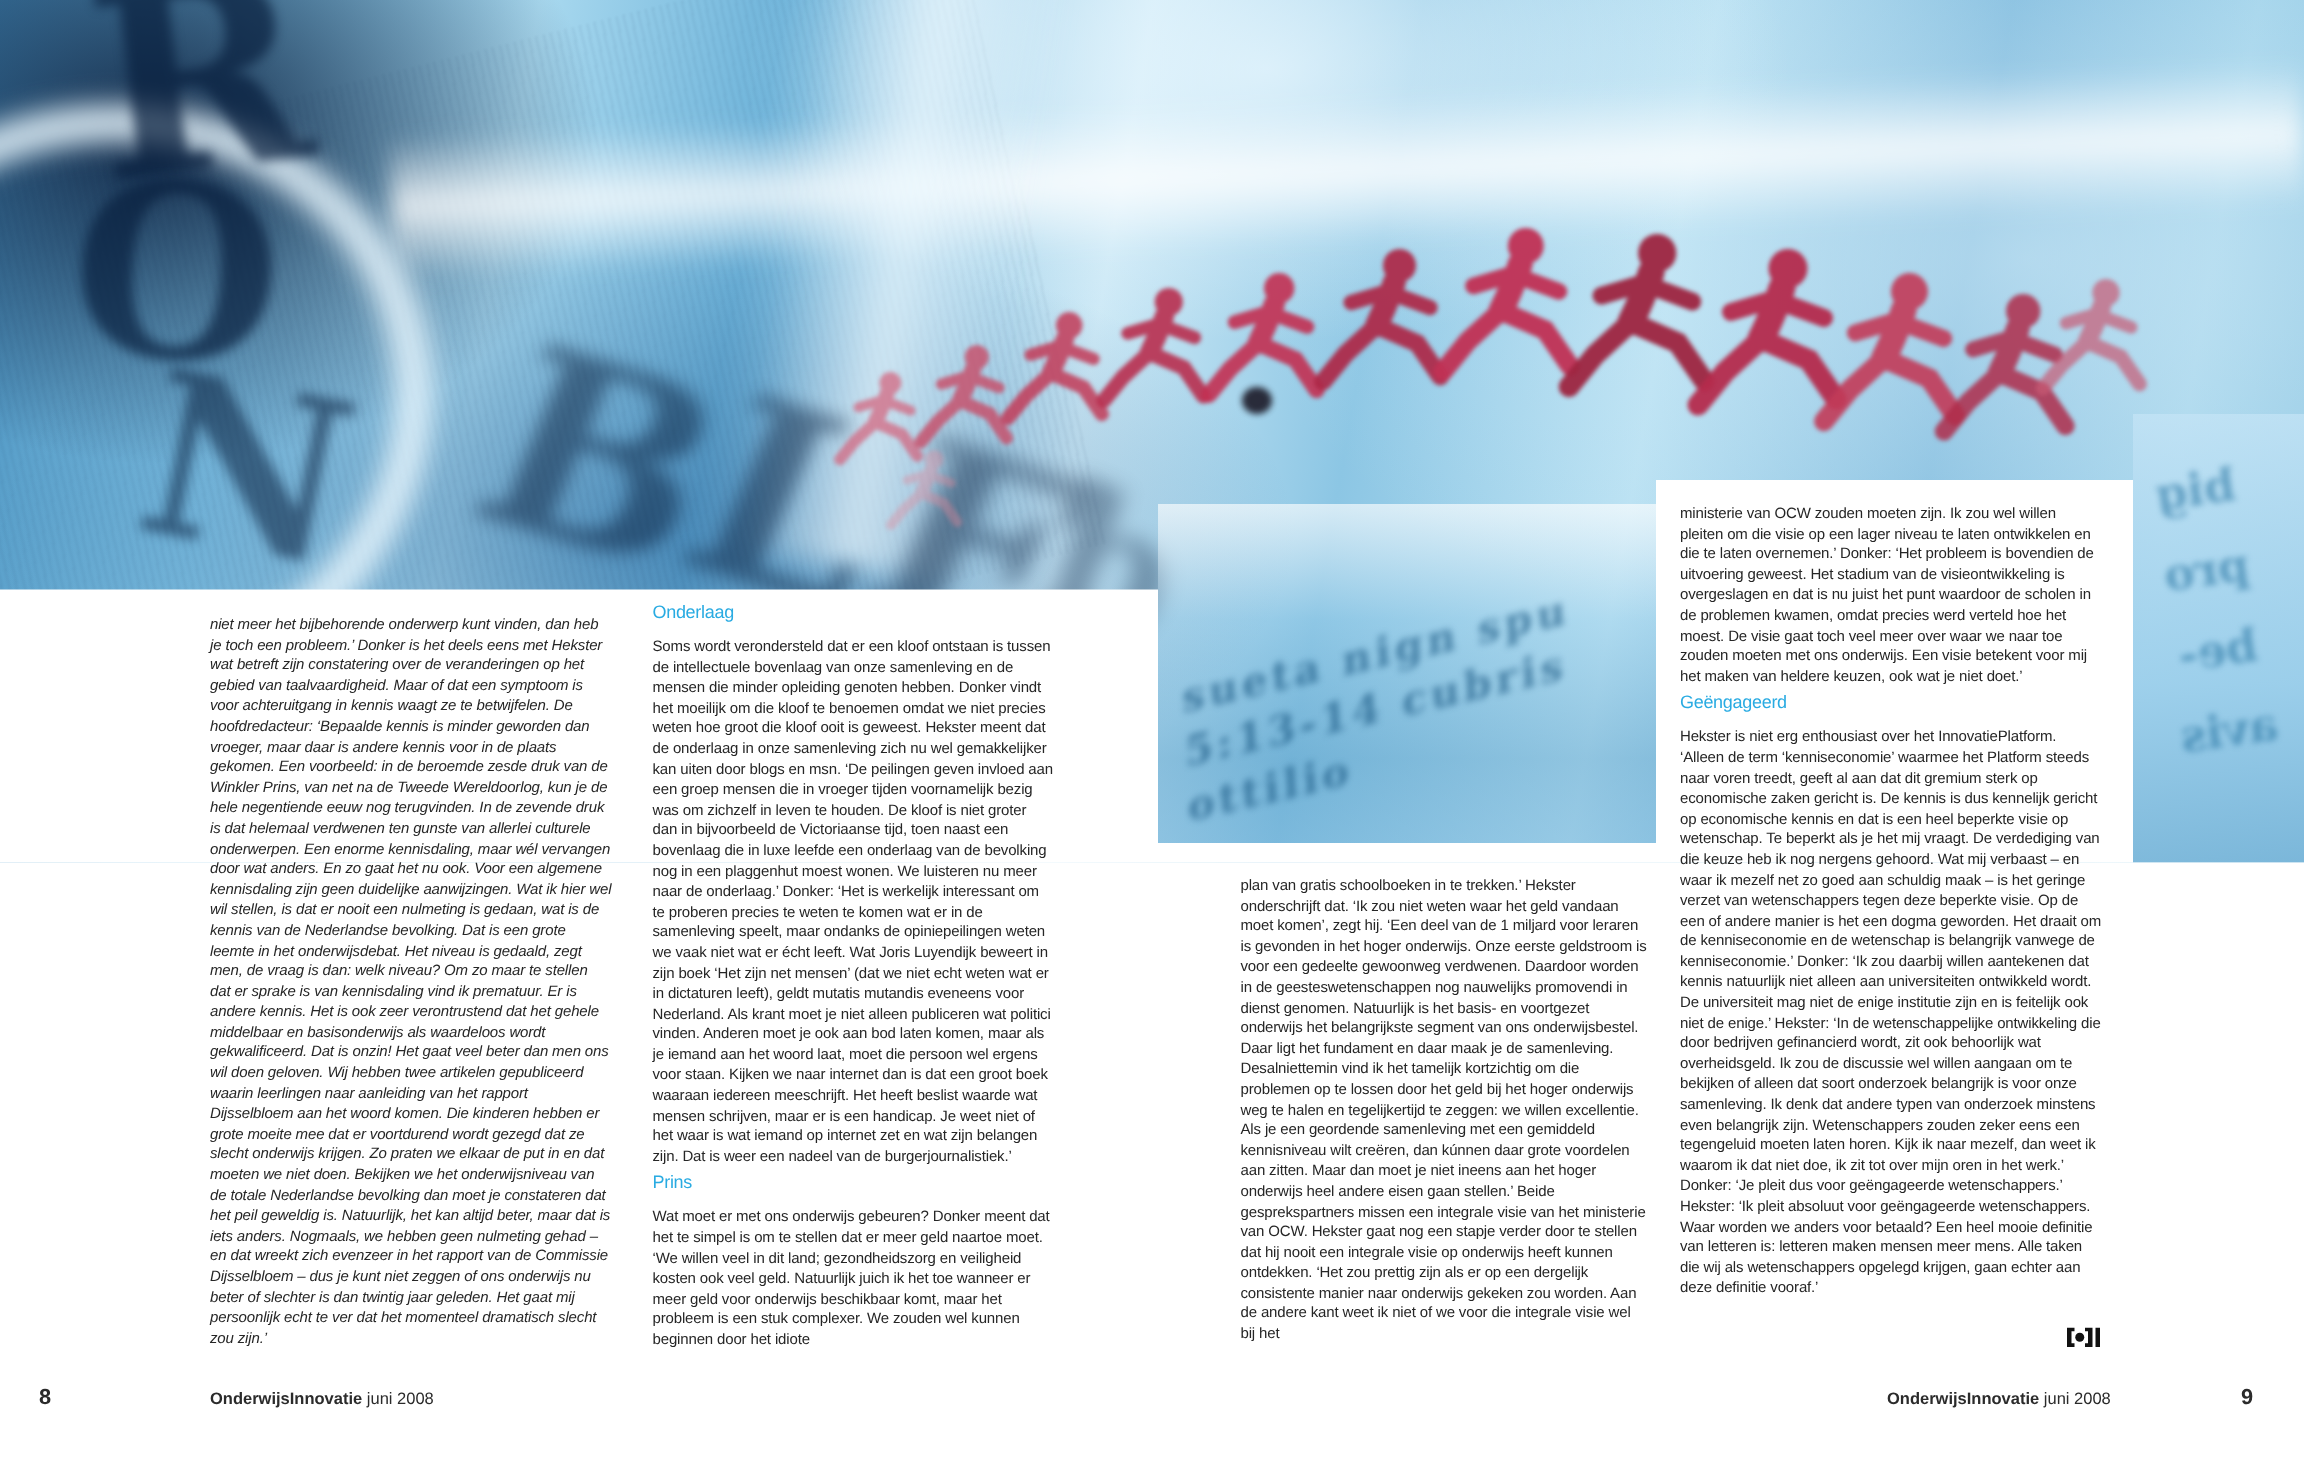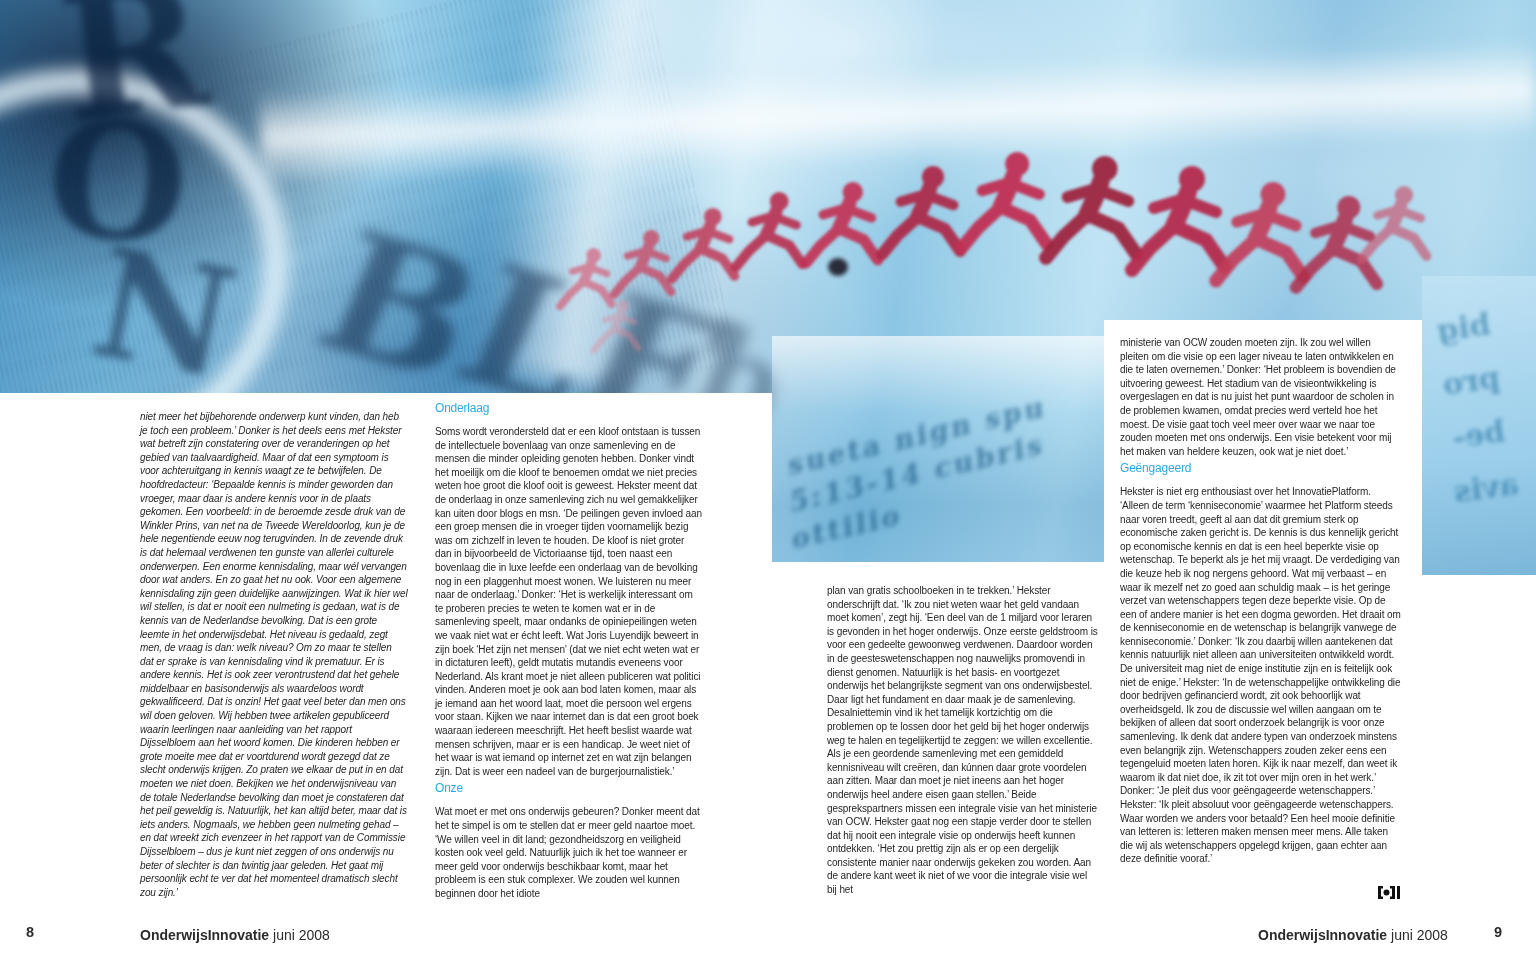--- a/index.html
+++ b/index.html
@@ -62,21 +62,21 @@
   .col p { margin:0; }
   .col .head { font-size:12px; line-height:20px; font-weight:normal; color:var(--accent);
     letter-spacing:-0.2px; margin:0 0 7px 0; }
   .col .head.mt { }
   .c1 { left:140px;  top:410px; width:268px;font-style:italic; }
   .c2 { left:435px;  top:398px; width:268px; }
   .c3 { left:815px;  top:584px; width:272px;margin-left:12px; }
   .c4 { left:1120px; top:336px; width:282px; }
   
   .endmark { position:absolute; left:1378px; top:885px; }
-  .footer { position:absolute; top:927px; font-size:14px; color:#2b2b2b; }
+  .footer { position:absolute; top:927px; font-size:11px; color:#2b2b2b; }
   .footer b { font-weight:bold; }
   .folio { position:absolute; top:924px; font-size:14.5px; font-weight:bold; color:#2b2b2b; }
   .folio-l { left:26px; }
   .folio-r { left:1494px; }
   .footer-l { left:140px; }
   .footer-r { left:1258px; }
 </style>
 </head>
 <body>
 
@@ -137,21 +137,21 @@
     <div class="cover cover-gap"></div>
   </div>
 
   <div class="col c1">
     <p>niet meer het bijbehorende onderwerp kunt vinden, dan heb je toch een probleem.’ Donker is het deels eens met Hekster wat betreft zijn constatering over de veranderingen op het gebied van taalvaardigheid. Maar of dat een symptoom is voor achteruitgang in kennis waagt ze te betwijfelen. De hoofdredacteur: ‘Bepaalde kennis is minder geworden dan vroeger, maar daar is andere kennis voor in de plaats gekomen. Een voorbeeld: in de beroemde zesde druk van de Winkler Prins, van net na de Tweede Wereldoorlog, kun je de hele negentiende eeuw nog terugvinden. In de zevende druk is dat helemaal verdwenen ten gunste van allerlei culturele onderwerpen. Een enorme kennisdaling, maar wél vervangen door wat anders. En zo gaat het nu ook. Voor een algemene kennisdaling zijn geen duidelijke aanwijzingen. Wat ik hier wel wil stellen, is dat er nooit een nulmeting is gedaan, wat is de kennis van de Nederlandse bevolking. Dat is een grote leemte in het onderwijsdebat. Het niveau is gedaald, zegt men, de vraag is dan: welk niveau? Om zo maar te stellen dat er sprake is van kennisdaling vind ik prematuur. Er is andere kennis. Het is ook zeer verontrustend dat het gehele middelbaar en basisonderwijs als waardeloos wordt gekwalificeerd. Dat is onzin! Het gaat veel beter dan men ons wil doen geloven. Wij hebben twee artikelen gepubliceerd waarin leerlingen naar aanleiding van het rapport Dijsselbloem aan het woord komen. Die kinderen hebben er grote moeite mee dat er voortdurend wordt gezegd dat ze slecht onderwijs krijgen. Zo praten we elkaar de put in en dat moeten we niet doen. Bekijken we het onderwijsniveau van de totale Nederlandse bevolking dan moet je constateren dat het peil geweldig is. Natuurlijk, het kan altijd beter, maar dat is iets anders. Nogmaals, we hebben geen nulmeting gehad – en dat wreekt zich evenzeer in het rapport van de Commissie Dijsselbloem – dus je kunt niet zeggen of ons onderwijs nu beter of slechter is dan twintig jaar geleden. Het gaat mij persoonlijk echt te ver dat het momenteel dramatisch slecht zou zijn.’</p>
   </div>
 
   <div class="col c2">
     <h3 class="head">Onderlaag</h3>
     <p>Soms wordt verondersteld dat er een kloof ontstaan is tussen de intellectuele bovenlaag van onze samenleving en de mensen die minder opleiding genoten hebben. Donker vindt het moeilijk om die kloof te benoemen omdat we niet precies weten hoe groot die kloof ooit is geweest. Hekster meent dat de onderlaag in onze samenleving zich nu wel gemakkelijker kan uiten door blogs en msn. ‘De peilingen geven invloed aan een groep mensen die in vroeger tijden voornamelijk bezig was om zichzelf in leven te houden. De kloof is niet groter dan in bijvoorbeeld de Victoriaanse tijd, toen naast een bovenlaag die in luxe leefde een onderlaag van de bevolking nog in een plaggenhut moest wonen. We luisteren nu meer naar de onderlaag.’ Donker: ‘Het is werkelijk interessant om te proberen precies te weten te komen wat er in de samenleving speelt, maar ondanks de opiniepeilingen weten we vaak niet wat er écht leeft. Wat Joris Luyendijk beweert in zijn boek ‘Het zijn net mensen’ (dat we niet echt weten wat er in dictaturen leeft), geldt mutatis mutandis eveneens voor Nederland. Als krant moet je niet alleen publiceren wat politici vinden. Anderen moet je ook aan bod laten komen, maar als je iemand aan het woord laat, moet die persoon wel ergens voor staan. Kijken we naar internet dan is dat een groot boek waaraan iedereen meeschrijft. Het heeft beslist waarde wat mensen schrijven, maar er is een handicap. Je weet niet of het waar is wat iemand op internet zet en wat zijn belangen zijn. Dat is weer een nadeel van de burgerjournalistiek.’</p>
-    <h3 class="head mt">Onze</h3>
+    <h3 class="head mt">Prins</h3>
     <p>Wat moet er met ons onderwijs gebeuren? Donker meent dat het te simpel is om te stellen dat er meer geld naartoe moet. ‘We willen veel in dit land; gezondheidszorg en veiligheid kosten ook veel geld. Natuurlijk juich ik het toe wanneer er meer geld voor onderwijs beschikbaar komt, maar het probleem is een stuk complexer. We zouden wel kunnen beginnen door het idiote</p>
   </div>
 
   <div class="col c3">
     <p>plan van gratis schoolboeken in te trekken.’ Hekster onderschrijft dat. ‘Ik zou niet weten waar het geld vandaan moet komen’, zegt hij. ‘Een deel van de 1 miljard voor leraren is gevonden in het hoger onderwijs. Onze eerste geldstroom is voor een gedeelte gewoonweg verdwenen. Daardoor worden in de geesteswetenschappen nog nauwelijks promovendi in dienst genomen. Natuurlijk is het basis- en voortgezet onderwijs het belangrijkste segment van ons onderwijsbestel. Daar ligt het fundament en daar maak je de samenleving. Desalniettemin vind ik het tamelijk kortzichtig om die problemen op te lossen door het geld bij het hoger onderwijs weg te halen en tegelijkertijd te zeggen: we willen excellentie. Als je een geordende samenleving met een gemiddeld kennisniveau wilt creëren, dan kúnnen daar grote voordelen aan zitten. Maar dan moet je niet ineens aan het hoger onderwijs heel andere eisen gaan stellen.’ Beide gesprekspartners missen een integrale visie van het ministerie van OCW. Hekster gaat nog een stapje verder door te stellen dat hij nooit een integrale visie op onderwijs heeft kunnen ontdekken. ‘Het zou prettig zijn als er op een dergelijk consistente manier naar onderwijs gekeken zou worden. Aan de andere kant weet ik niet of we voor die integrale visie wel bij het</p>
   </div>
 
   <div class="col c4">
     <p>ministerie van OCW zouden moeten zijn. Ik zou wel willen pleiten om die visie op een lager niveau te laten ontwikkelen en die te laten overnemen.’ Donker: ‘Het probleem is bovendien de uitvoering geweest. Het stadium van de visieontwikkeling is overgeslagen en dat is nu juist het punt waardoor de scholen in de problemen kwamen, omdat precies werd verteld hoe het moest. De visie gaat toch veel meer over waar we naar toe zouden moeten met ons onderwijs. Een visie betekent voor mij het maken van heldere keuzen, ook wat je niet doet.’</p>
     <h3 class="head mt">Geëngageerd</h3>

